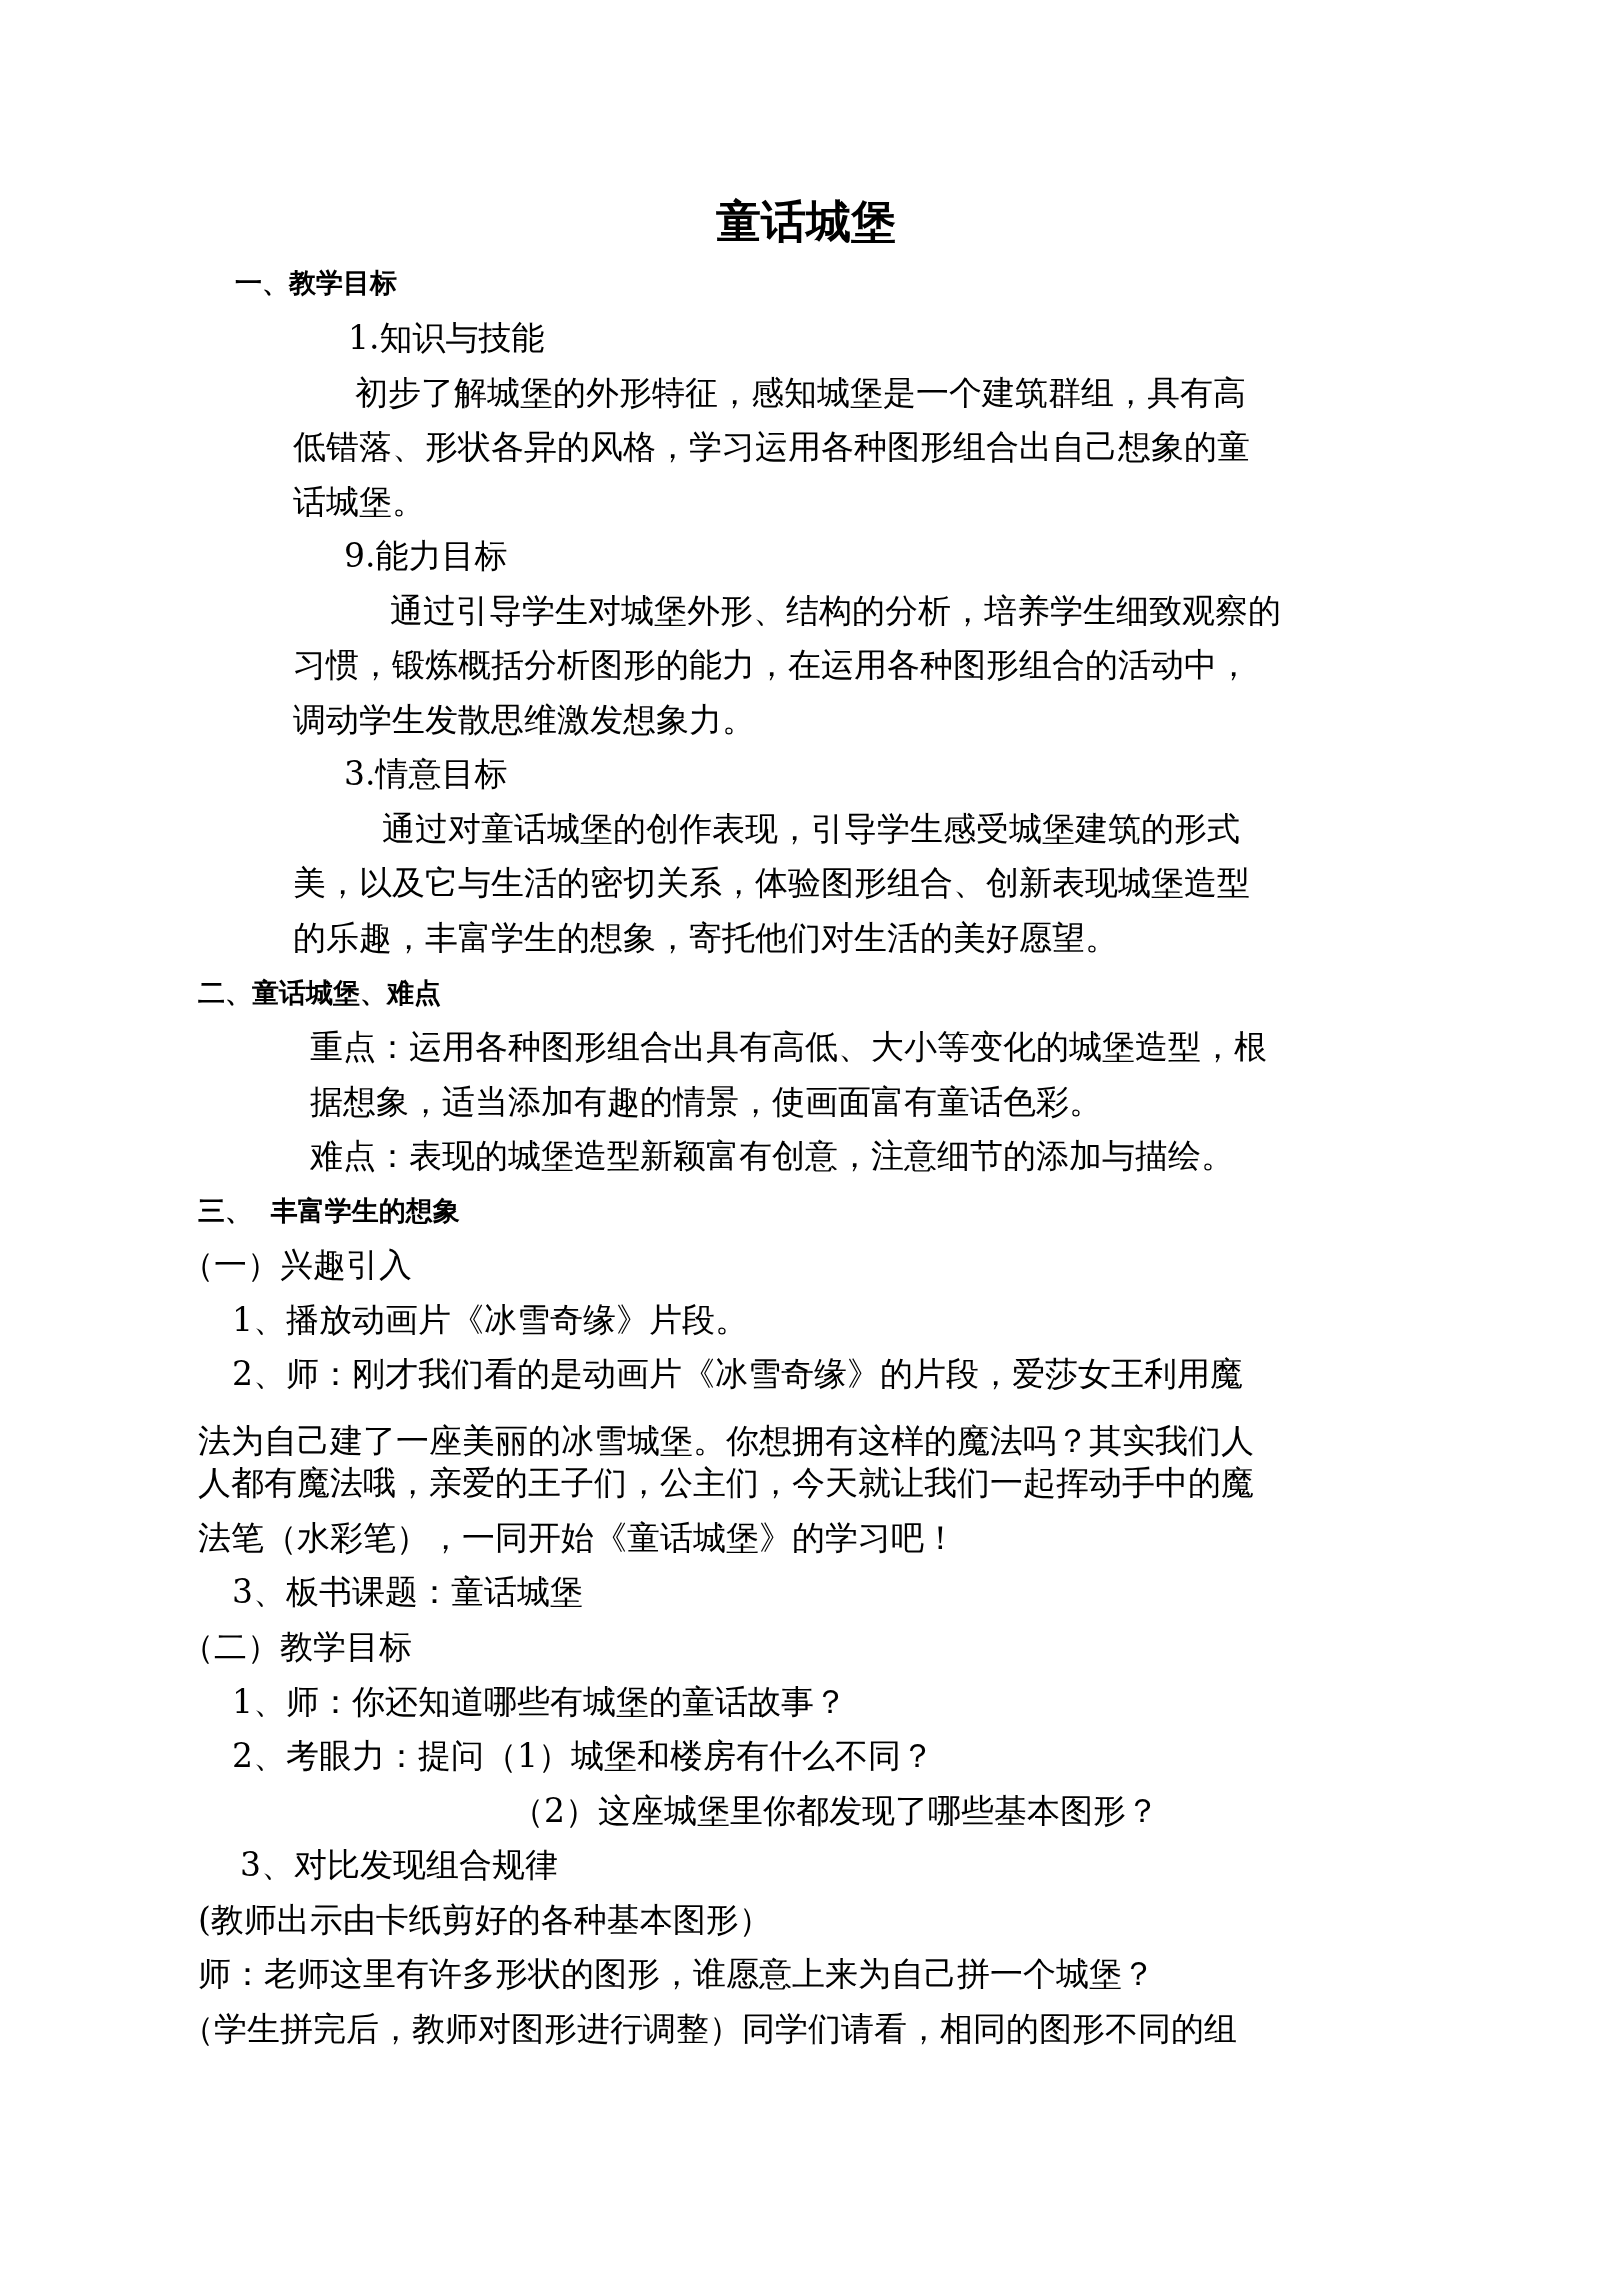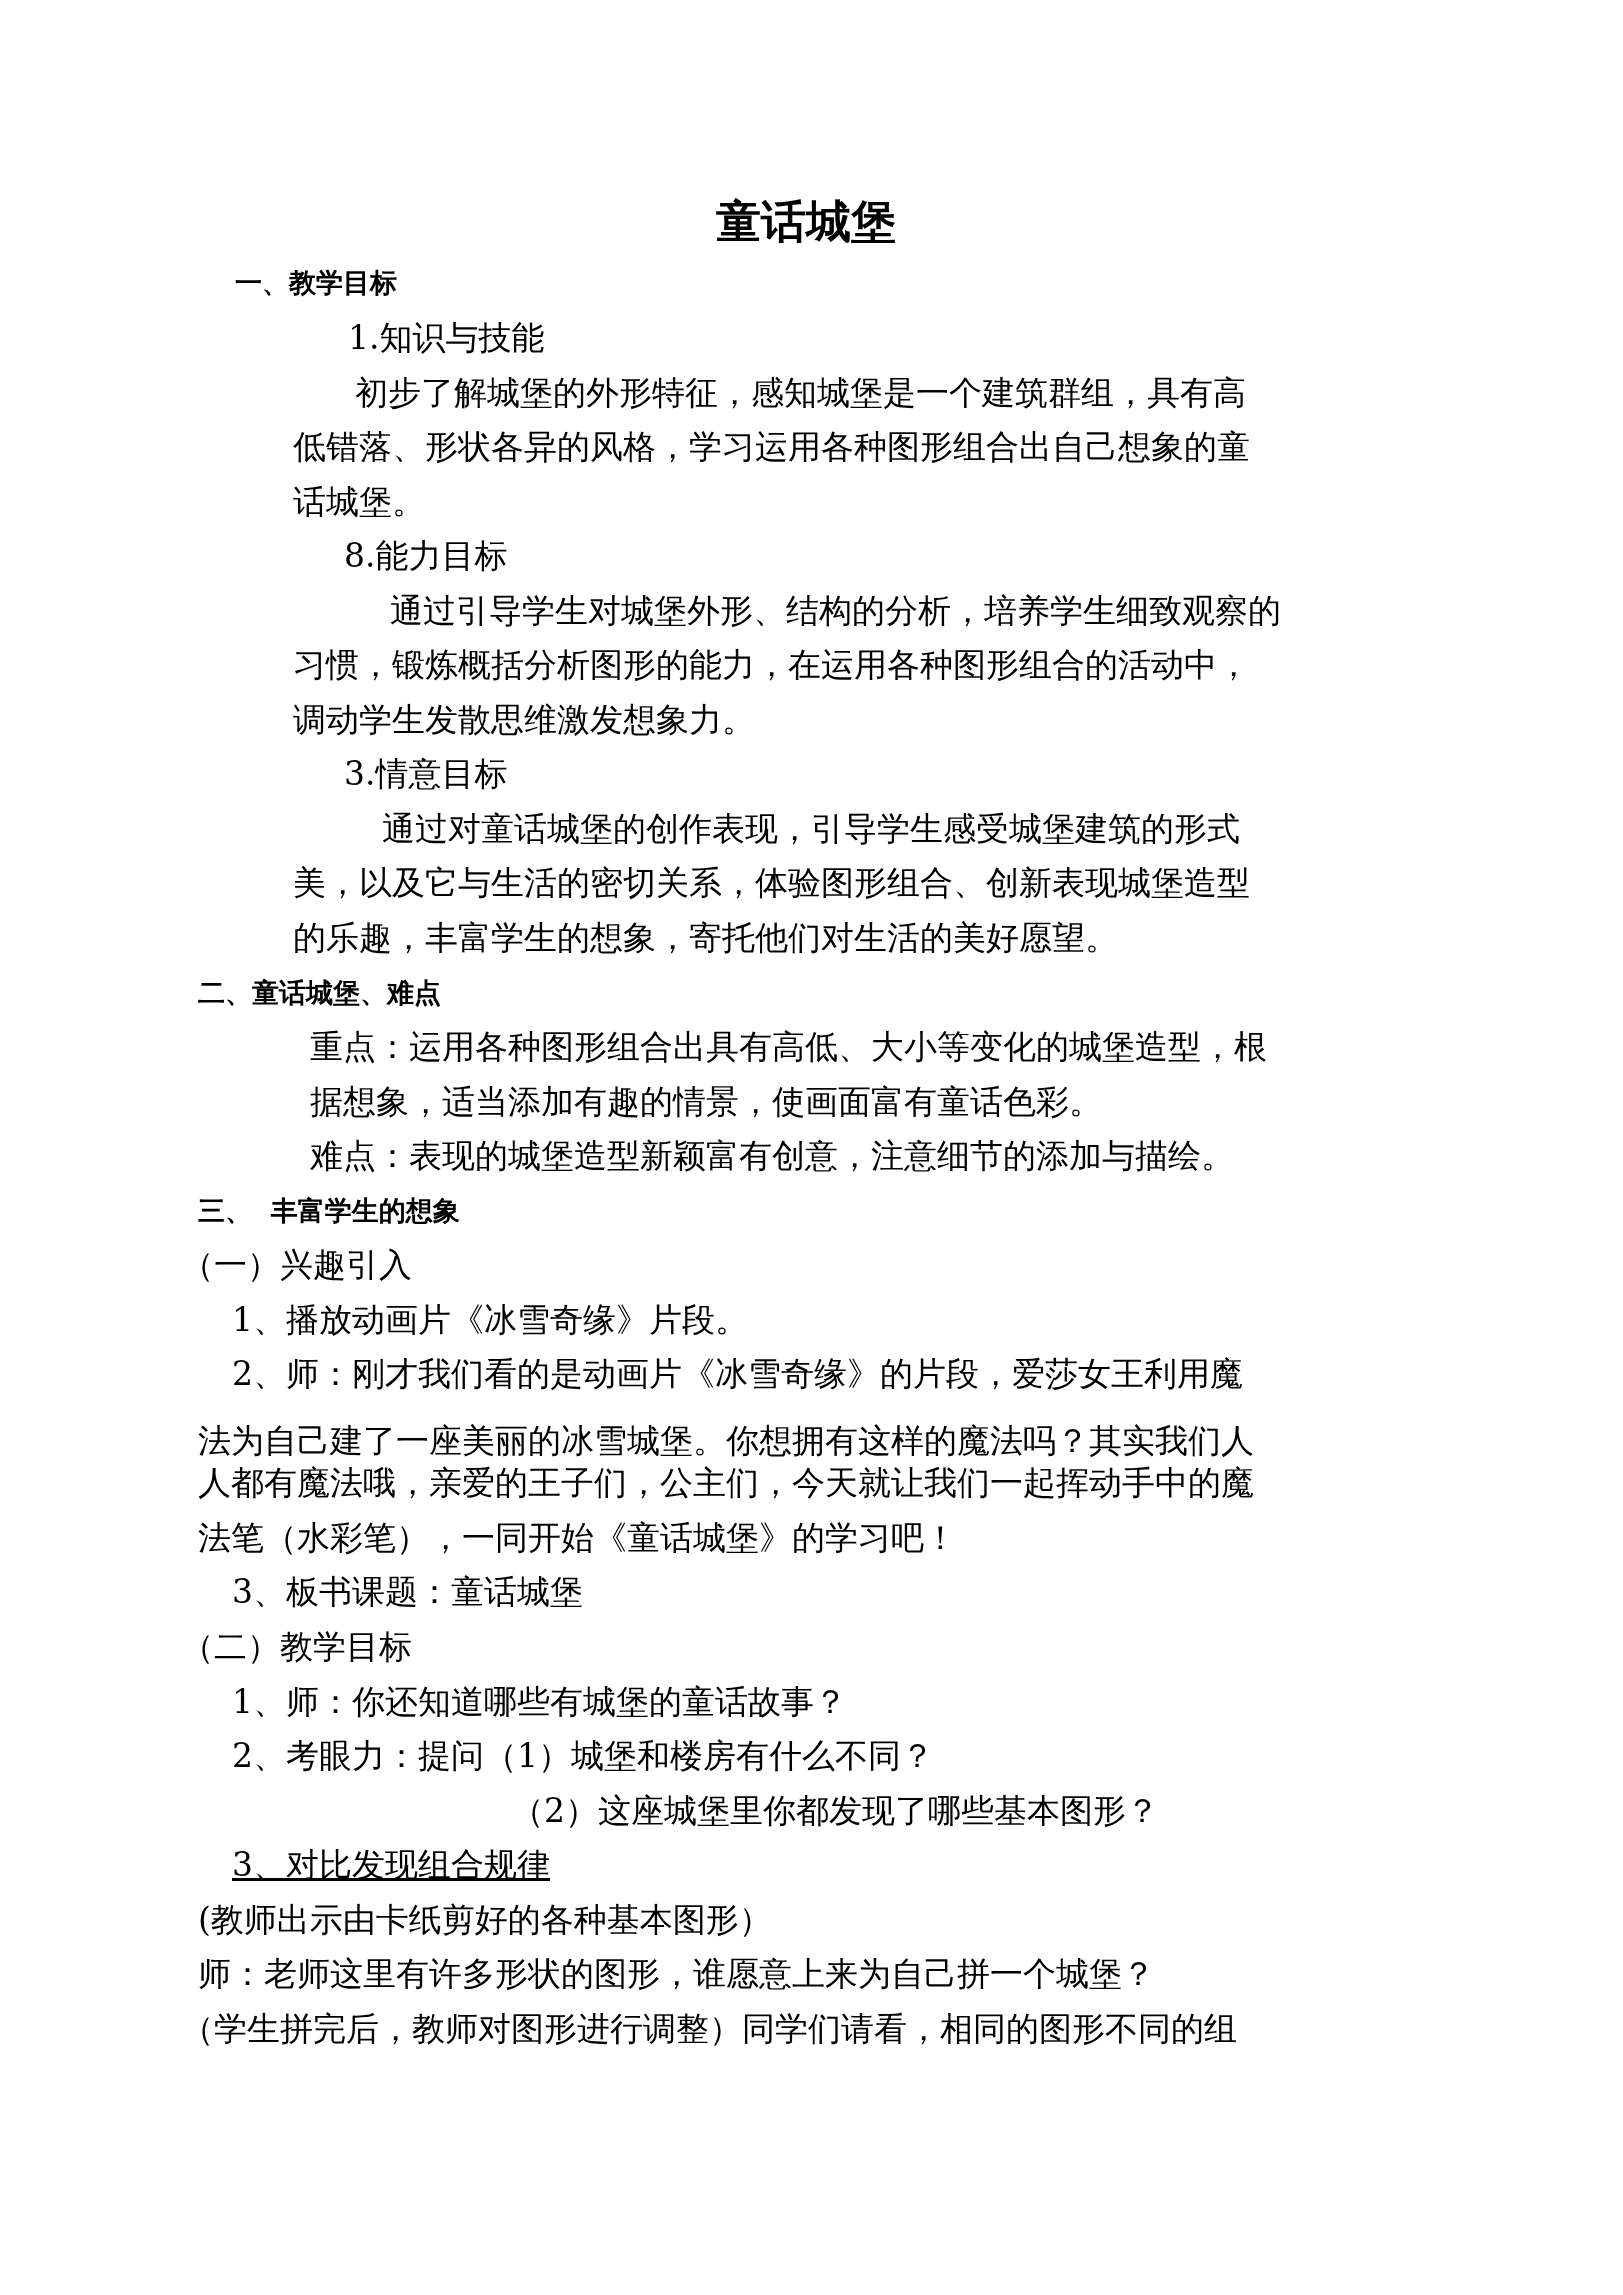--- a/index.html
+++ b/index.html
@@ -14,21 +14,21 @@
 
 <div>
   <div class="line title" style="left:716px;top:201px;">童话城堡</div>
 
   <div class="line h1" style="left:235px;top:262px;">一、教学目标</div>
   <div class="line" style="left:348px;top:317px;">1.知识与技能</div>
   <div class="line" style="left:355px;top:372px;">初步了解城堡的外形特征，感知城堡是一个建筑群组，具有高</div>
   <div class="line" style="left:293px;top:426px;">低错落、形状各异的风格，学习运用各种图形组合出自己想象的童</div>
   <div class="line" style="left:293px;top:481px;">话城堡。</div>
 
-  <div class="line" style="left:344px;top:535px;">8.能力目标</div>
+  <div class="line" style="left:344px;top:535px;">9.能力目标</div>
   <div class="line" style="left:382px;top:590px;margin-left:8px;">通过引导学生对城堡外形、结构的分析，培养学生细致观察的</div>
   <div class="line" style="left:293px;top:644px;">习惯，锻炼概括分析图形的能力，在运用各种图形组合的活动中，</div>
   <div class="line" style="left:293px;top:699px;">调动学生发散思维激发想象力。</div>
 
   <div class="line" style="left:344px;top:753px;">3.情意目标</div>
   <div class="line" style="left:382px;top:808px;">通过对童话城堡的创作表现，引导学生感受城堡建筑的形式</div>
   <div class="line" style="left:293px;top:862px;">美，以及它与生活的密切关系，体验图形组合、创新表现城堡造型</div>
   <div class="line" style="left:293px;top:917px;">的乐趣，丰富学生的想象，寄托他们对生活的美好愿望。</div>
 
   <div class="line h1" style="left:198px;top:972px;">二、童话城堡、难点</div>
@@ -42,18 +42,18 @@
   <div class="line" style="left:232px;top:1353px;">2、师：刚才我们看的是动画片《冰雪奇缘》的片段，爱莎女王利用魔</div>
   <div class="line" style="left:198px;top:1408px;margin-top:12px;">法为自己建了一座美丽的冰雪城堡。你想拥有这样的魔法吗？其实我们人</div>
   <div class="line" style="left:198px;top:1462px;">人都有魔法哦，亲爱的王子们，公主们，今天就让我们一起挥动手中的魔</div>
   <div class="line" style="left:198px;top:1517px;">法笔（水彩笔），一同开始《童话城堡》的学习吧！</div>
   <div class="line" style="left:232px;top:1571px;">3、板书课题：童话城堡</div>
 
   <div class="line" style="left:181px;top:1626px;">（二）教学目标</div>
   <div class="line" style="left:232px;top:1681px;">1、师：你还知道哪些有城堡的童话故事？</div>
   <div class="line" style="left:232px;top:1735px;">2、考眼力：提问（1）城堡和楼房有什么不同？</div>
   <div class="line" style="left:511px;top:1790px;">（2）这座城堡里你都发现了哪些基本图形？</div>
-  <div class="line" style="left:232px;top:1844px;text-decoration:underline;">3、对比发现组合规律</div>
+  <div class="line" style="left:240px;top:1844px;">3、对比发现组合规律</div>
   <div class="line" style="left:198px;top:1899px;">(教师出示由卡纸剪好的各种基本图形）</div>
   <div class="line" style="left:198px;top:1953px;">师：老师这里有许多形状的图形，谁愿意上来为自己拼一个城堡？</div>
   <div class="line" style="left:181px;top:2008px;">（学生拼完后，教师对图形进行调整）同学们请看，相同的图形不同的组</div>
 </div>
 
 
 </body></html>

